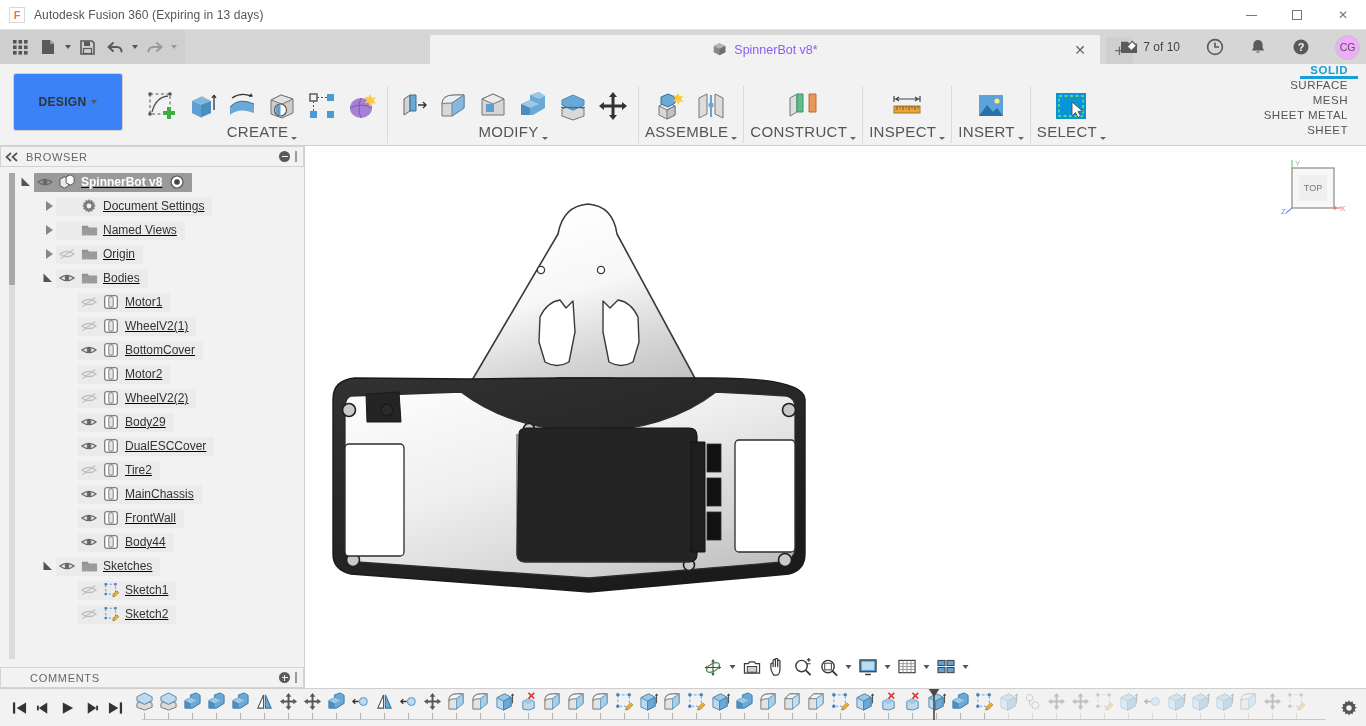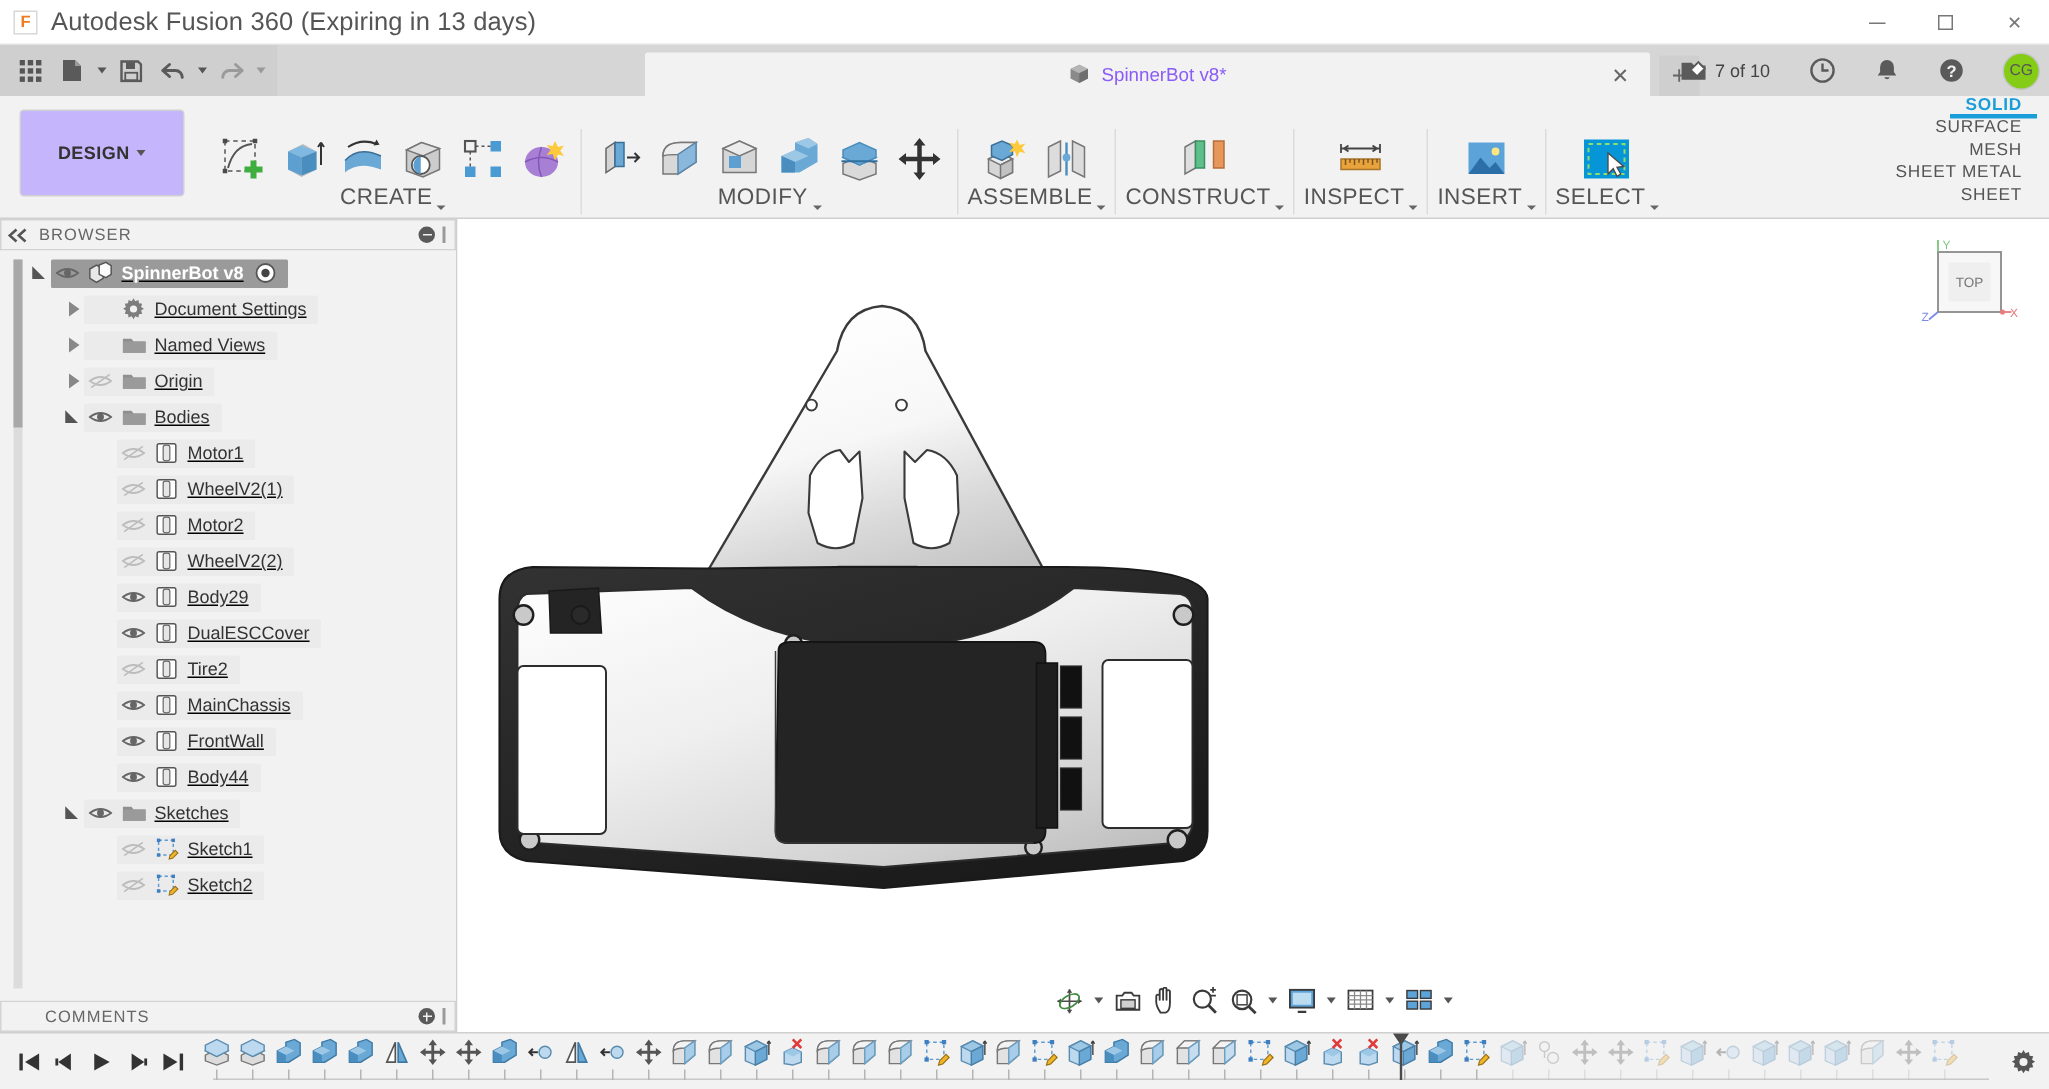--- a/index.html
+++ b/index.html
@@ -18,21 +18,21 @@
   }
   .app-logo {
     width: 16px; height: 16px; margin-left: 9px; margin-right: 9px;
     background: #fff; border: 1px solid #d8d8d8; position: relative; flex:none;
   }
   .app-logo::after{
     content:"F"; position:absolute; inset:0; color:#f07a22; font-size:11px;
     font-weight:bold; display:flex; align-items:center; justify-content:center;
     font-family:"Liberation Sans",sans-serif;
   }
-  .title-text { font-size: 17px; color: #555; letter-spacing: .1px; }
+  .title-text { font-size: 12px; color: #555; letter-spacing: .1px; }
   .win-controls { position:absolute; right:0; top:0; height:30px; display:flex; }
   .win-btn { width: 46px; height: 30px; display:flex; align-items:center; justify-content:center; }
   .win-glyph { color:#777; font-size:12px; line-height:1; }
   .win-min { width:11px; height:1px; background:#777; display:block; }
   .win-max { width:10px; height:10px; border:1px solid #777; display:block; }
 
   
   .tabbar {
     height: 34px; background: #d6d6d6; display:flex; align-items:flex-end;
     flex:none; position: relative;
@@ -51,29 +51,29 @@
   .tab-close { position:absolute; right:14px; top:50%; transform:translateY(-50%); color:#666; font-size:14px; line-height:1; }
   .tab-plus {
     position:absolute; left:1106px; bottom:0; width:27px; height:27px;
     background:#cfcfcf; display:flex; align-items:center; justify-content:center;
     color:#666; font-size:17px; line-height:1;
   }
   .tab-right { position:absolute; right:6px; bottom:0; height:34px; display:flex; align-items:center; gap:16px; }
   .tr-item { display:flex; align-items:center; gap:4px; padding:0 5px; height:28px; }
   .tr-text { font-size:12px; color:#444; }
   .avatar {
-    width:25px; height:25px; border-radius:50%; background:#84cc16; border:1px solid #c4c4c4;
+    width:25px; height:25px; border-radius:50%; background:#f0abfc; border:1px solid #c4c4c4;
     display:flex; align-items:center; justify-content:center; font-size:10.5px; color:#555; margin-left:4px;
   }
 
   
   .ribbon { height: 82px; background:#f2f2f2; display:flex; flex:none; border-bottom:1px solid #cfcfcf; position:relative; }
   .workspace-box {
     width:110px; margin:9px 0 0 13px; height:58px; border:1px solid #d0d0d0; border-radius:3px;
-    background:#c4b5fd; display:flex; align-items:center; justify-content:center; gap:5px; flex:none;
+    background:#3b82f6; display:flex; align-items:center; justify-content:center; gap:5px; flex:none;
   }
   .workspace-label { font-size:12px; color:#333; font-weight:bold; letter-spacing:.3px; }
   .ribbon-right { flex:1; display:flex; flex-direction:column; position:relative; }
   .ribbon-tabs { height:22px; display:flex; align-items:flex-end; gap:0; padding-left:18px;flex-direction:column; }
   .rtab { padding:0 18px 3px 18px; font-size:11.5px; color:#555; letter-spacing:.5px; position:relative; }
   .rtab.active { color:#1a9ed9; font-weight:bold; }
   .rtab.active::after { content:""; position:absolute; left:8px; right:8px; bottom:0; height:3px; background:#1a9ed9; }
   .ribbon-groups { flex:1; display:flex; align-items:flex-start; padding-left:14px; }
   .rgroup { display:flex; flex-direction:column; align-items:center; height:57px; position:relative; padding:0 6px; }
   .rgroup + .rgroup { border-left:1px solid #dcdcdc; }
@@ -656,20 +656,39 @@
                     <path d="M2 11 L16 1" stroke="#bdbdbd" stroke-width="1.3"></path>
                   </svg>
                 </span>
                 <span class="ico">
                   <svg width="16" height="16" viewBox="0 0 18 18">
                     <rect x="2" y="2" width="14" height="14" rx="1.5" fill="#fff" stroke="#555" stroke-width="1.1"></rect>
                     <path d="M6.5 4.5 a2.5 1.4 0 0 1 5 0 v9 a2.5 1.4 0 0 1 -5 0Z" fill="#e6e6e6" stroke="#666" stroke-width="0.9"></path>
                   </svg>
                 </span>
                 <span class="node-label">WheelV2(1)</span>
+              </span>
+            </div>
+            <div class="node">
+              <span style="width:62px;flex:none"></span>
+              <span class="tw"></span>
+              <span class="node-hl">
+                <span class="eye">
+                  <svg width="16" height="12" viewBox="0 0 18 12">
+                    <path d="M1 6 Q9 0 17 6 Q9 12 1 6Z" fill="none" stroke="#666" stroke-width="1.3"></path>
+                    <circle cx="9" cy="6" r="2.6" fill="#666"></circle>
+                  </svg>
+                </span>
+                <span class="ico">
+                  <svg width="16" height="16" viewBox="0 0 18 18">
+                    <rect x="2" y="2" width="14" height="14" rx="1.5" fill="#fff" stroke="#555" stroke-width="1.1"></rect>
+                    <path d="M6.5 4.5 a2.5 1.4 0 0 1 5 0 v9 a2.5 1.4 0 0 1 -5 0Z" fill="#e6e6e6" stroke="#666" stroke-width="0.9"></path>
+                  </svg>
+                </span>
+                <span class="node-label">BottomCover</span>
               </span>
             </div>
             <div class="node">
               <span style="width:62px;flex:none"></span>
               <span class="tw"></span>
               <span class="node-hl">
                 <span class="eye">
                   <svg width="16" height="12" viewBox="0 0 18 12">
                     <path d="M1 6 Q9 0 17 6 Q9 12 1 6Z" fill="none" stroke="#bdbdbd" stroke-width="1.3"></path>
                     <path d="M2 11 L16 1" stroke="#bdbdbd" stroke-width="1.3"></path>

